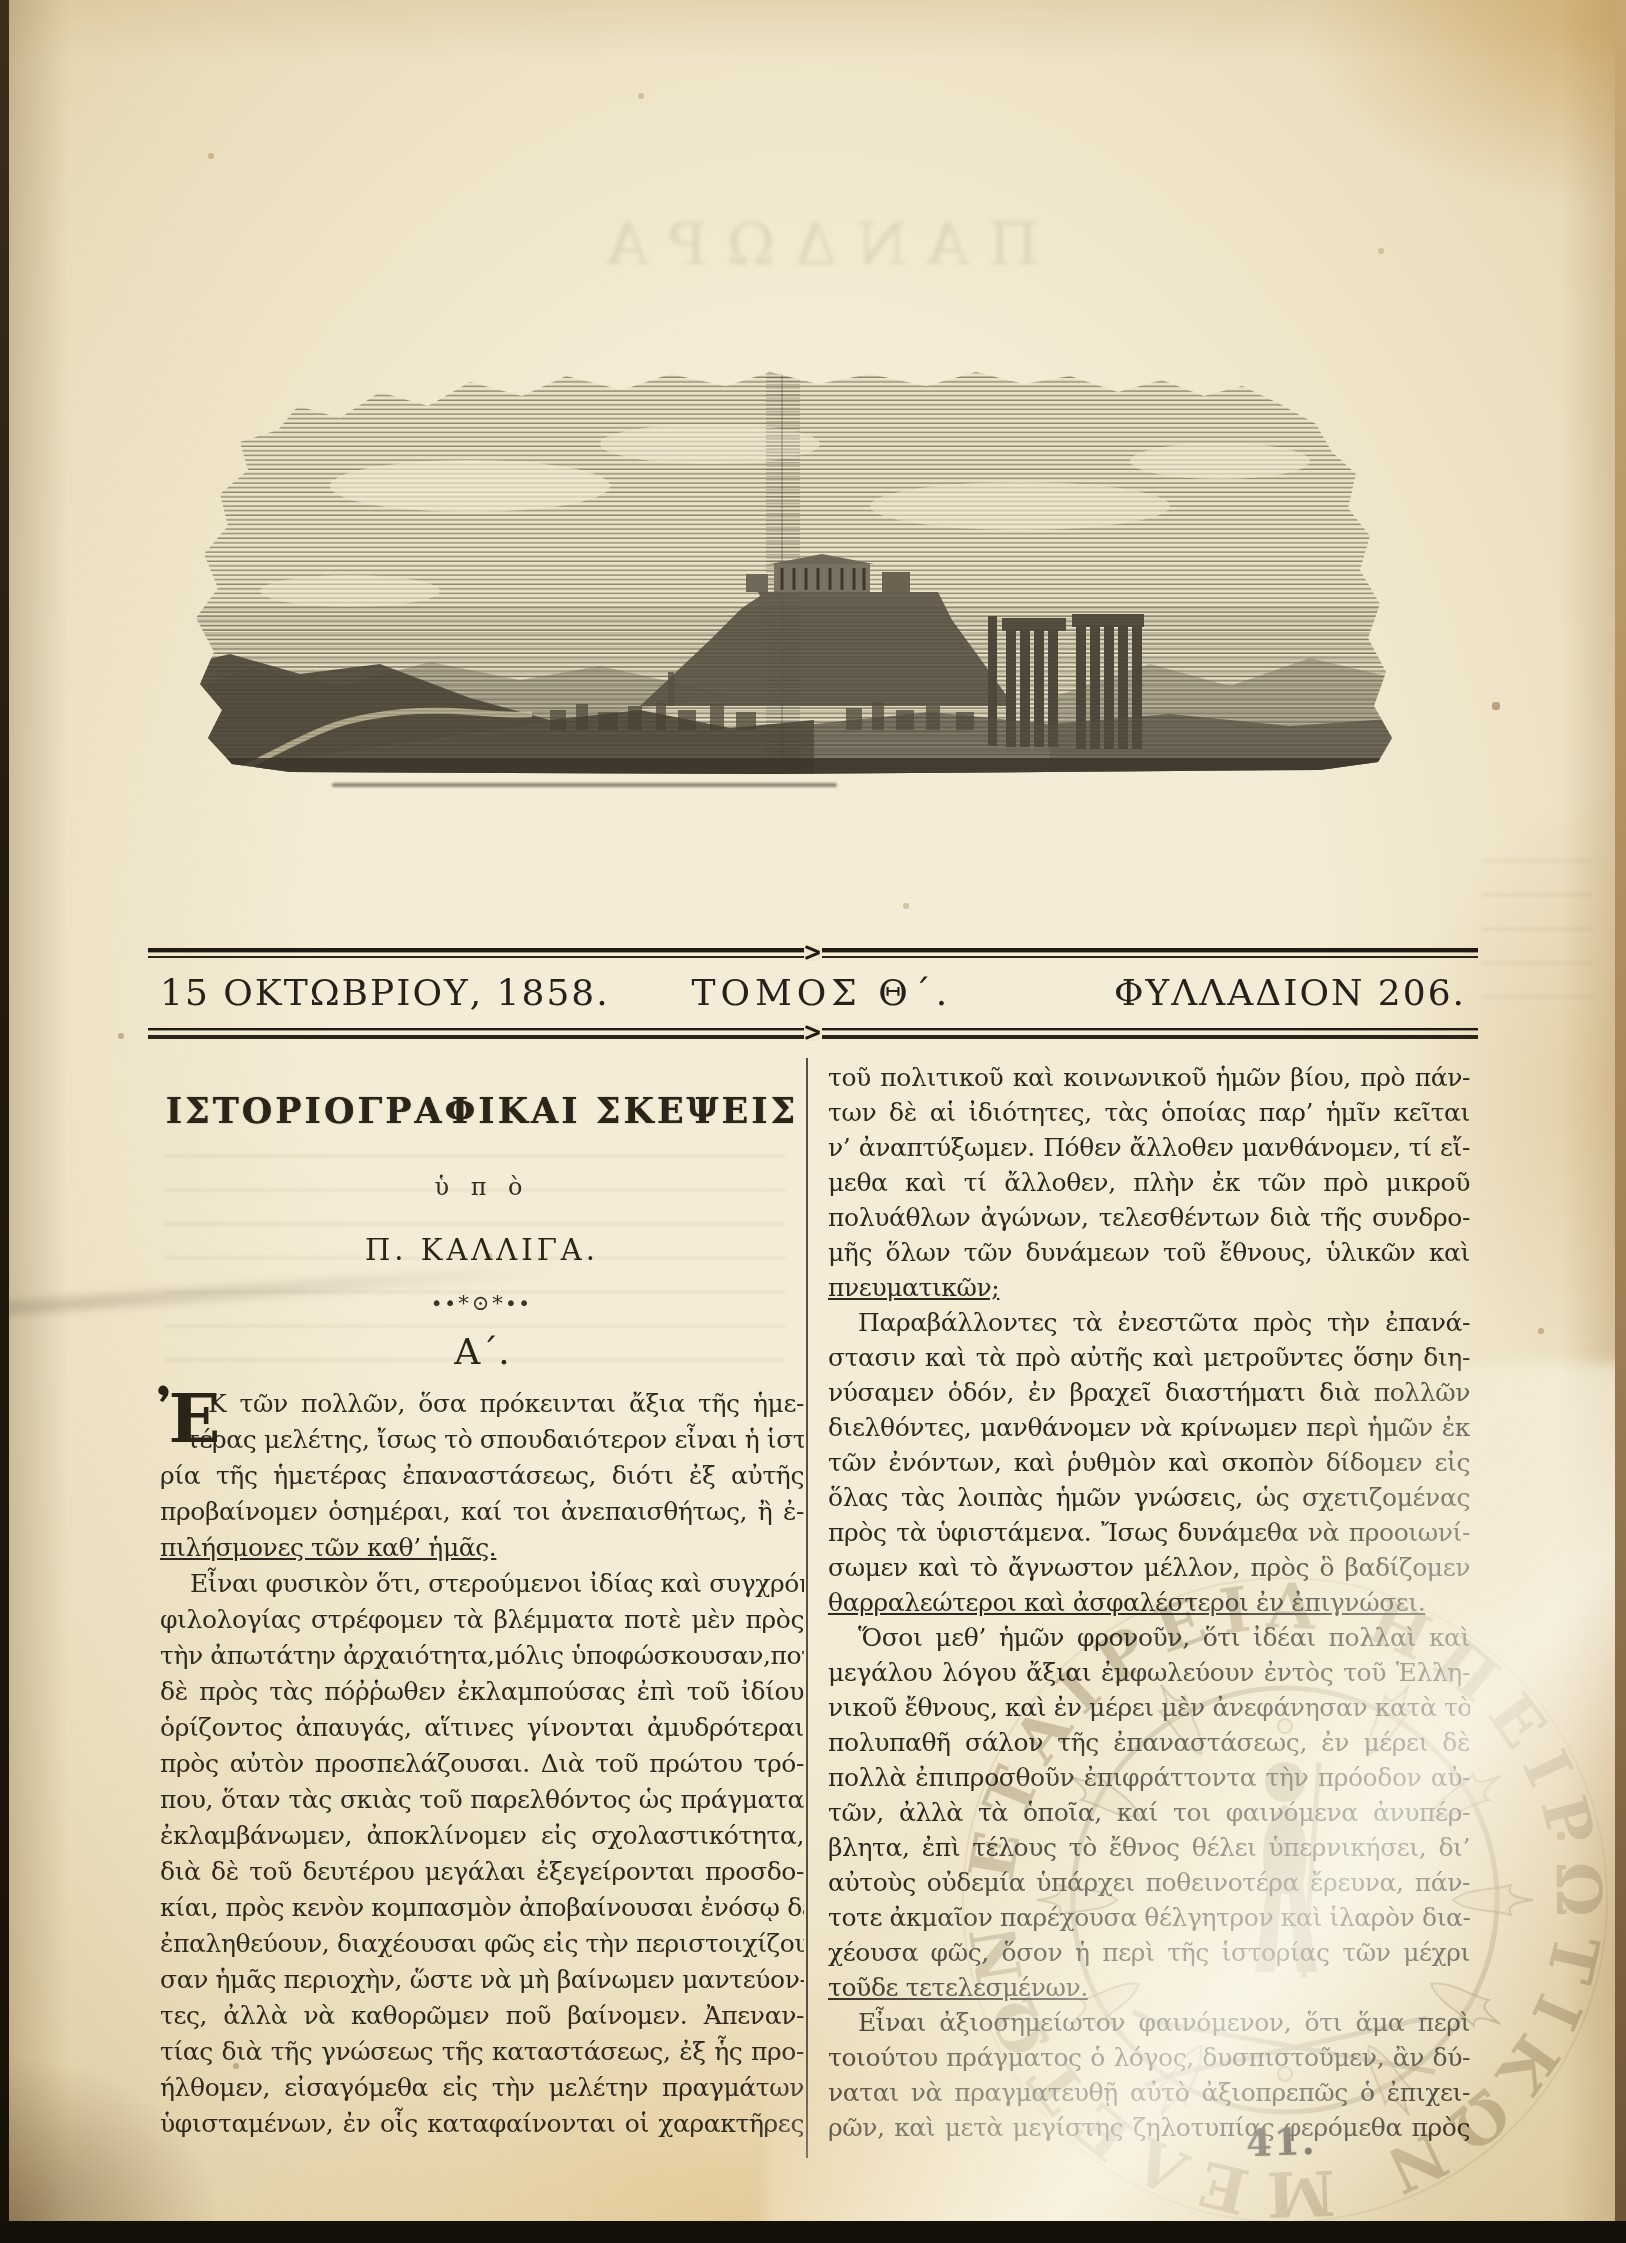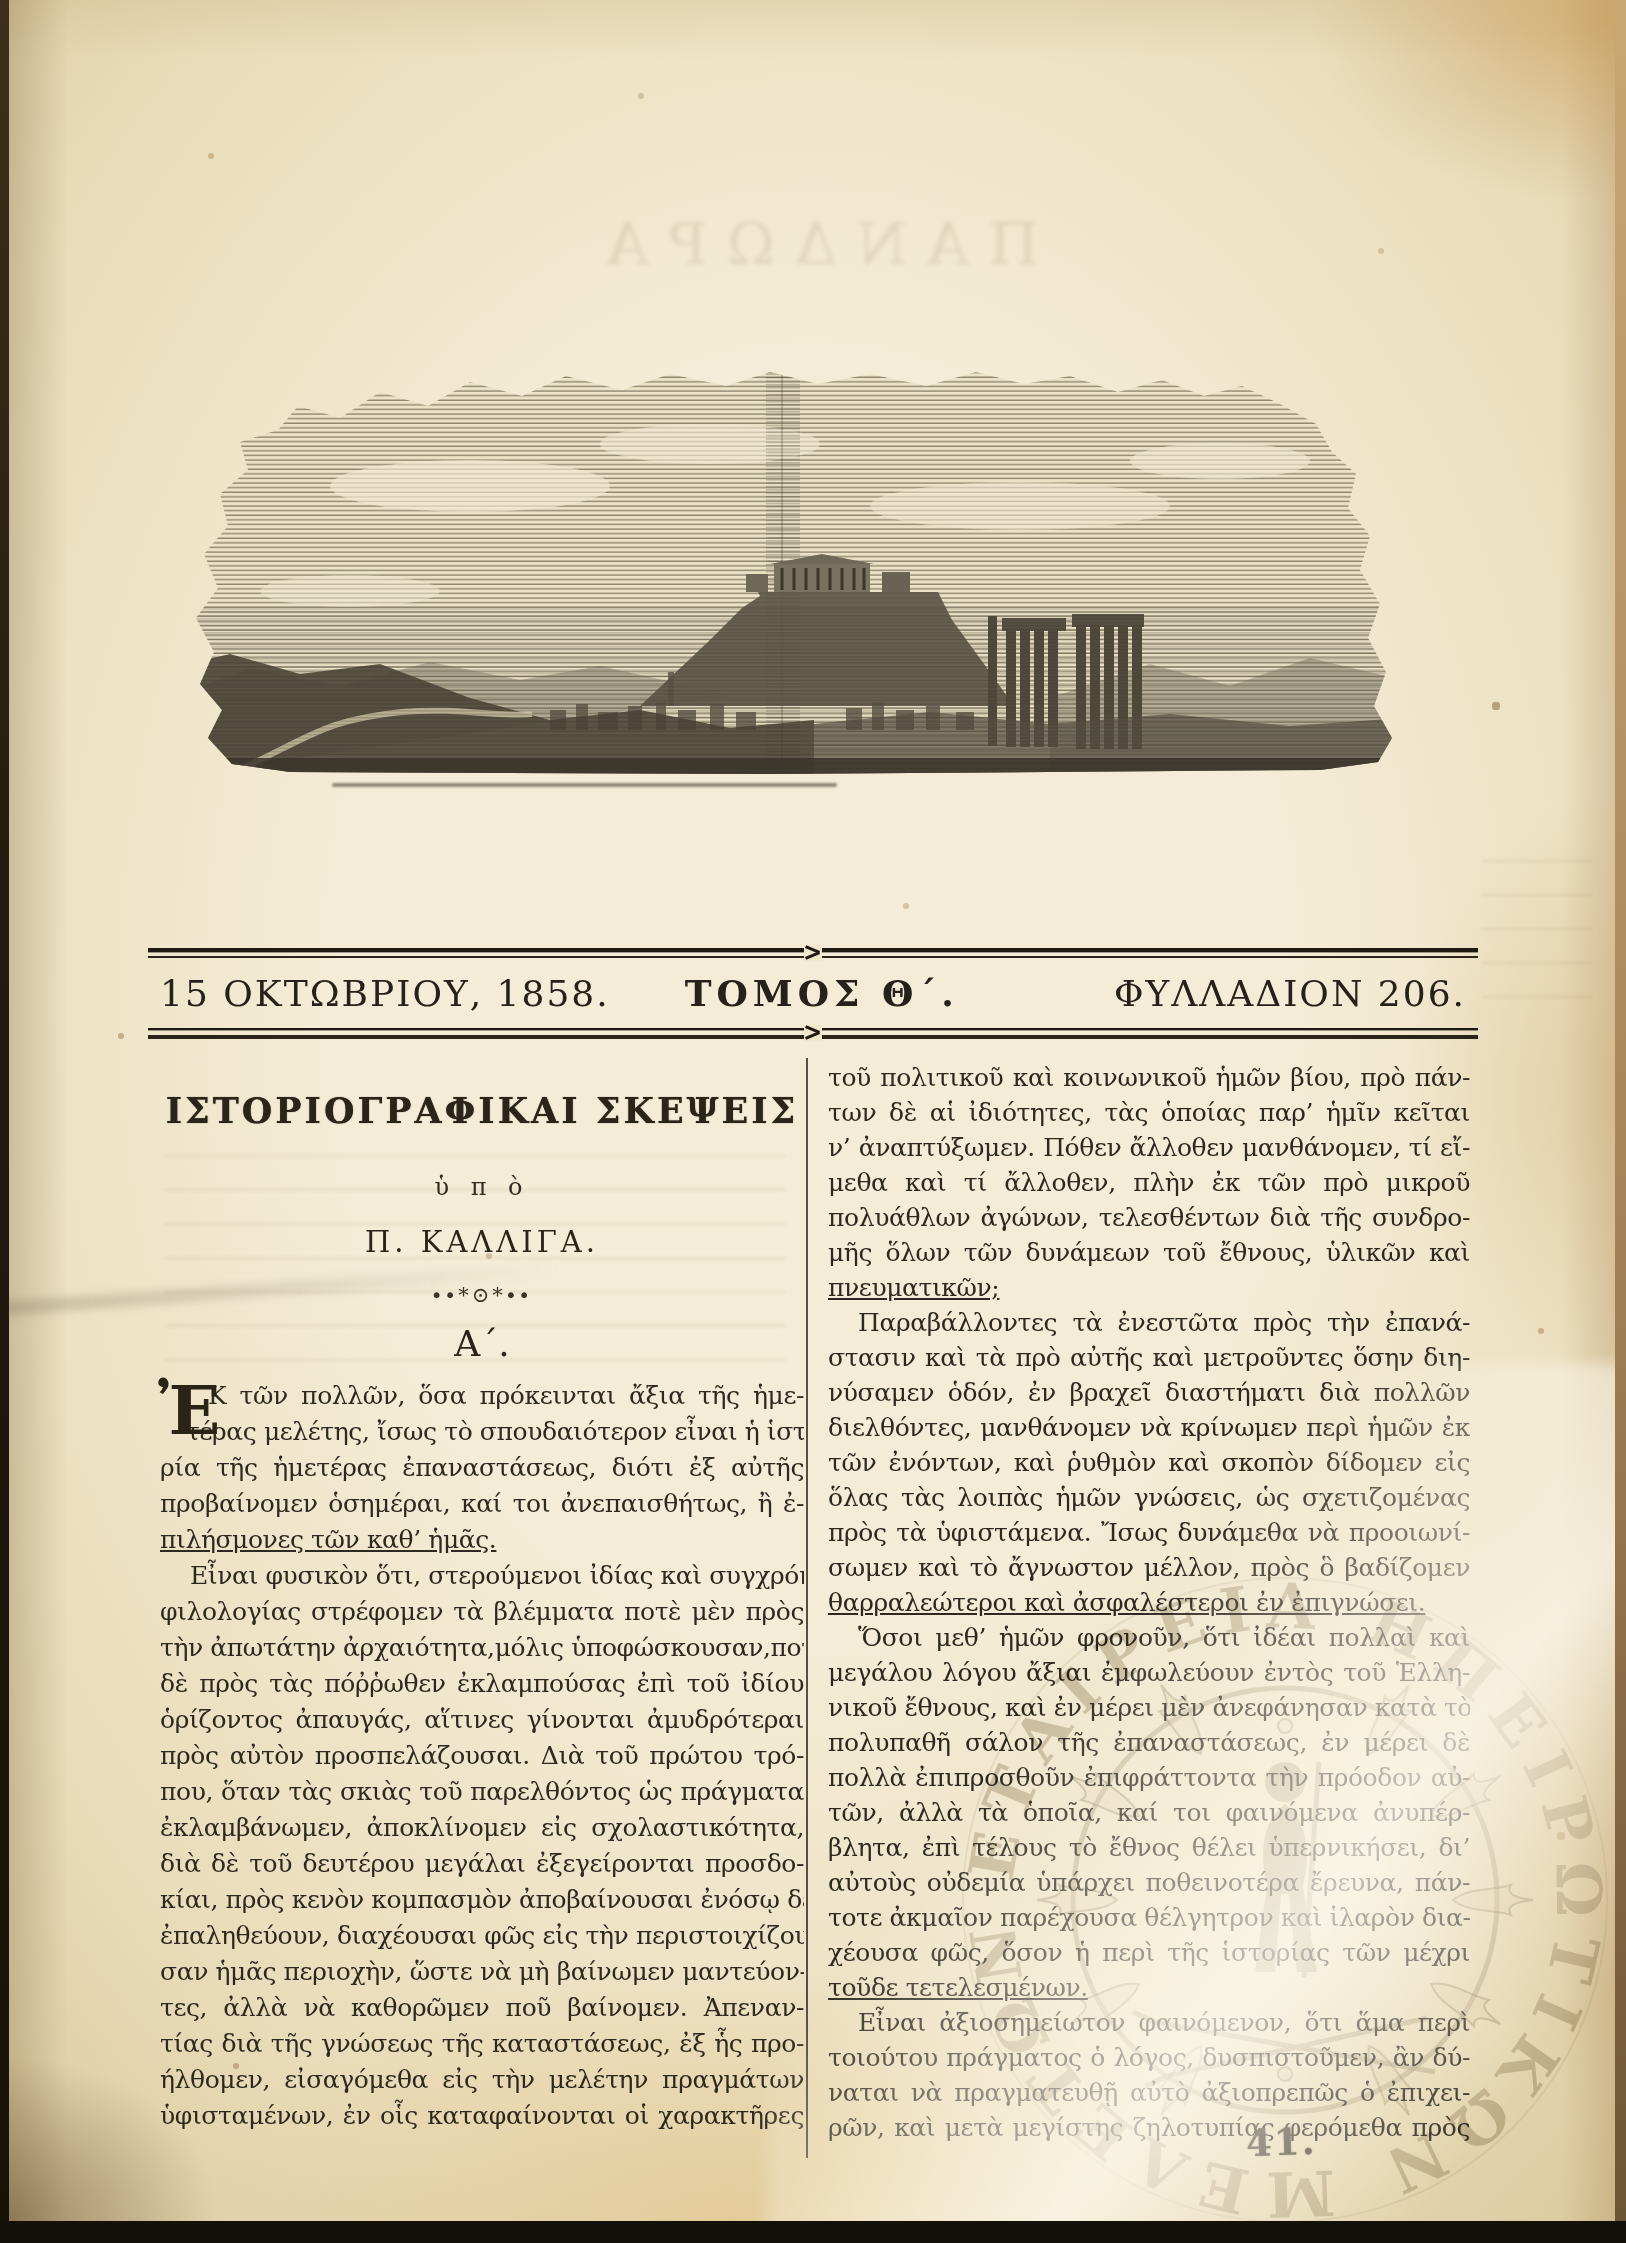--- a/index.html
+++ b/index.html
@@ -51,32 +51,32 @@
   .drule.flip .l2{margin-top:5px;height:4px;}
   .chev{position:absolute;left:50%;top:-3px;width:18px;height:16px;margin-left:-9px;
     background:#f0e6cc;}
   .chev::before,.chev::after{content:"";position:absolute;left:1px;width:15px;height:0;
     border-top:3px solid #1f1a12;}
   .chev::before{top:3px;transform:rotate(22deg);}
   .chev::after{top:9px;transform:rotate(-22deg);}
   .dateline{position:absolute;left:160px;top:972px;width:1306px;display:flex;
     justify-content:space-between;align-items:baseline;font-size:36px;color:#26211a;}
   .dateline .dt{letter-spacing:2px;}
-  .dateline .vol{font-weight:bold;letter-spacing:5px;transform:translateX(-40px);}
+  .dateline .vol{font-weight:normal;letter-spacing:5px;transform:translateX(-40px);}
   .dateline .iss{letter-spacing:2px;}
   
   .col{position:absolute;}
   .col-left{left:160px;top:1090px;width:644px;}
   .col-right{left:828px;top:1060px;width:642px;}
   .divider{position:absolute;left:806px;top:1058px;width:2px;height:1100px;
     background:#3b342a;opacity:.85;}
   .art-heading{text-align:center;font-size:35px;font-weight:bold;letter-spacing:3px;
     color:#2b2418;text-shadow:0 0 1px rgba(43,36,24,.8), 1px 1px 0 rgba(240,232,210,.5);}
   .byline{margin-top:42px;text-align:center;font-size:24px;letter-spacing:7px;color:#332c21;}
-  .author{margin-top:24px;text-align:center;font-size:29px;letter-spacing:4px;color:#2b2519;}
+  .author{margin-top:32px;text-align:center;font-size:29px;letter-spacing:4px;color:#2b2519;}
   .ornament{margin-top:24px;text-align:center;font-size:21px;letter-spacing:3px;color:#3a3326;}
   .section-label{margin-top:16px;text-align:center;font-size:36px;color:#2b2519;}
   .body-lines{margin-top:14px;}
   .tline{height:36px;line-height:36px;font-size:25px;letter-spacing:-0.4px;
     text-align:justify;text-align-last:justify;overflow:hidden;white-space:nowrap;color:#2e2920;}
   .col-right .tline{height:35px;line-height:35px;}
   .tline.sh{text-align-last:left;text-decoration:underline;}
   .tline.ind{text-indent:30px;}
   .tline.p1{padding-left:48px;}
   .tline.p2{padding-left:26px;}

